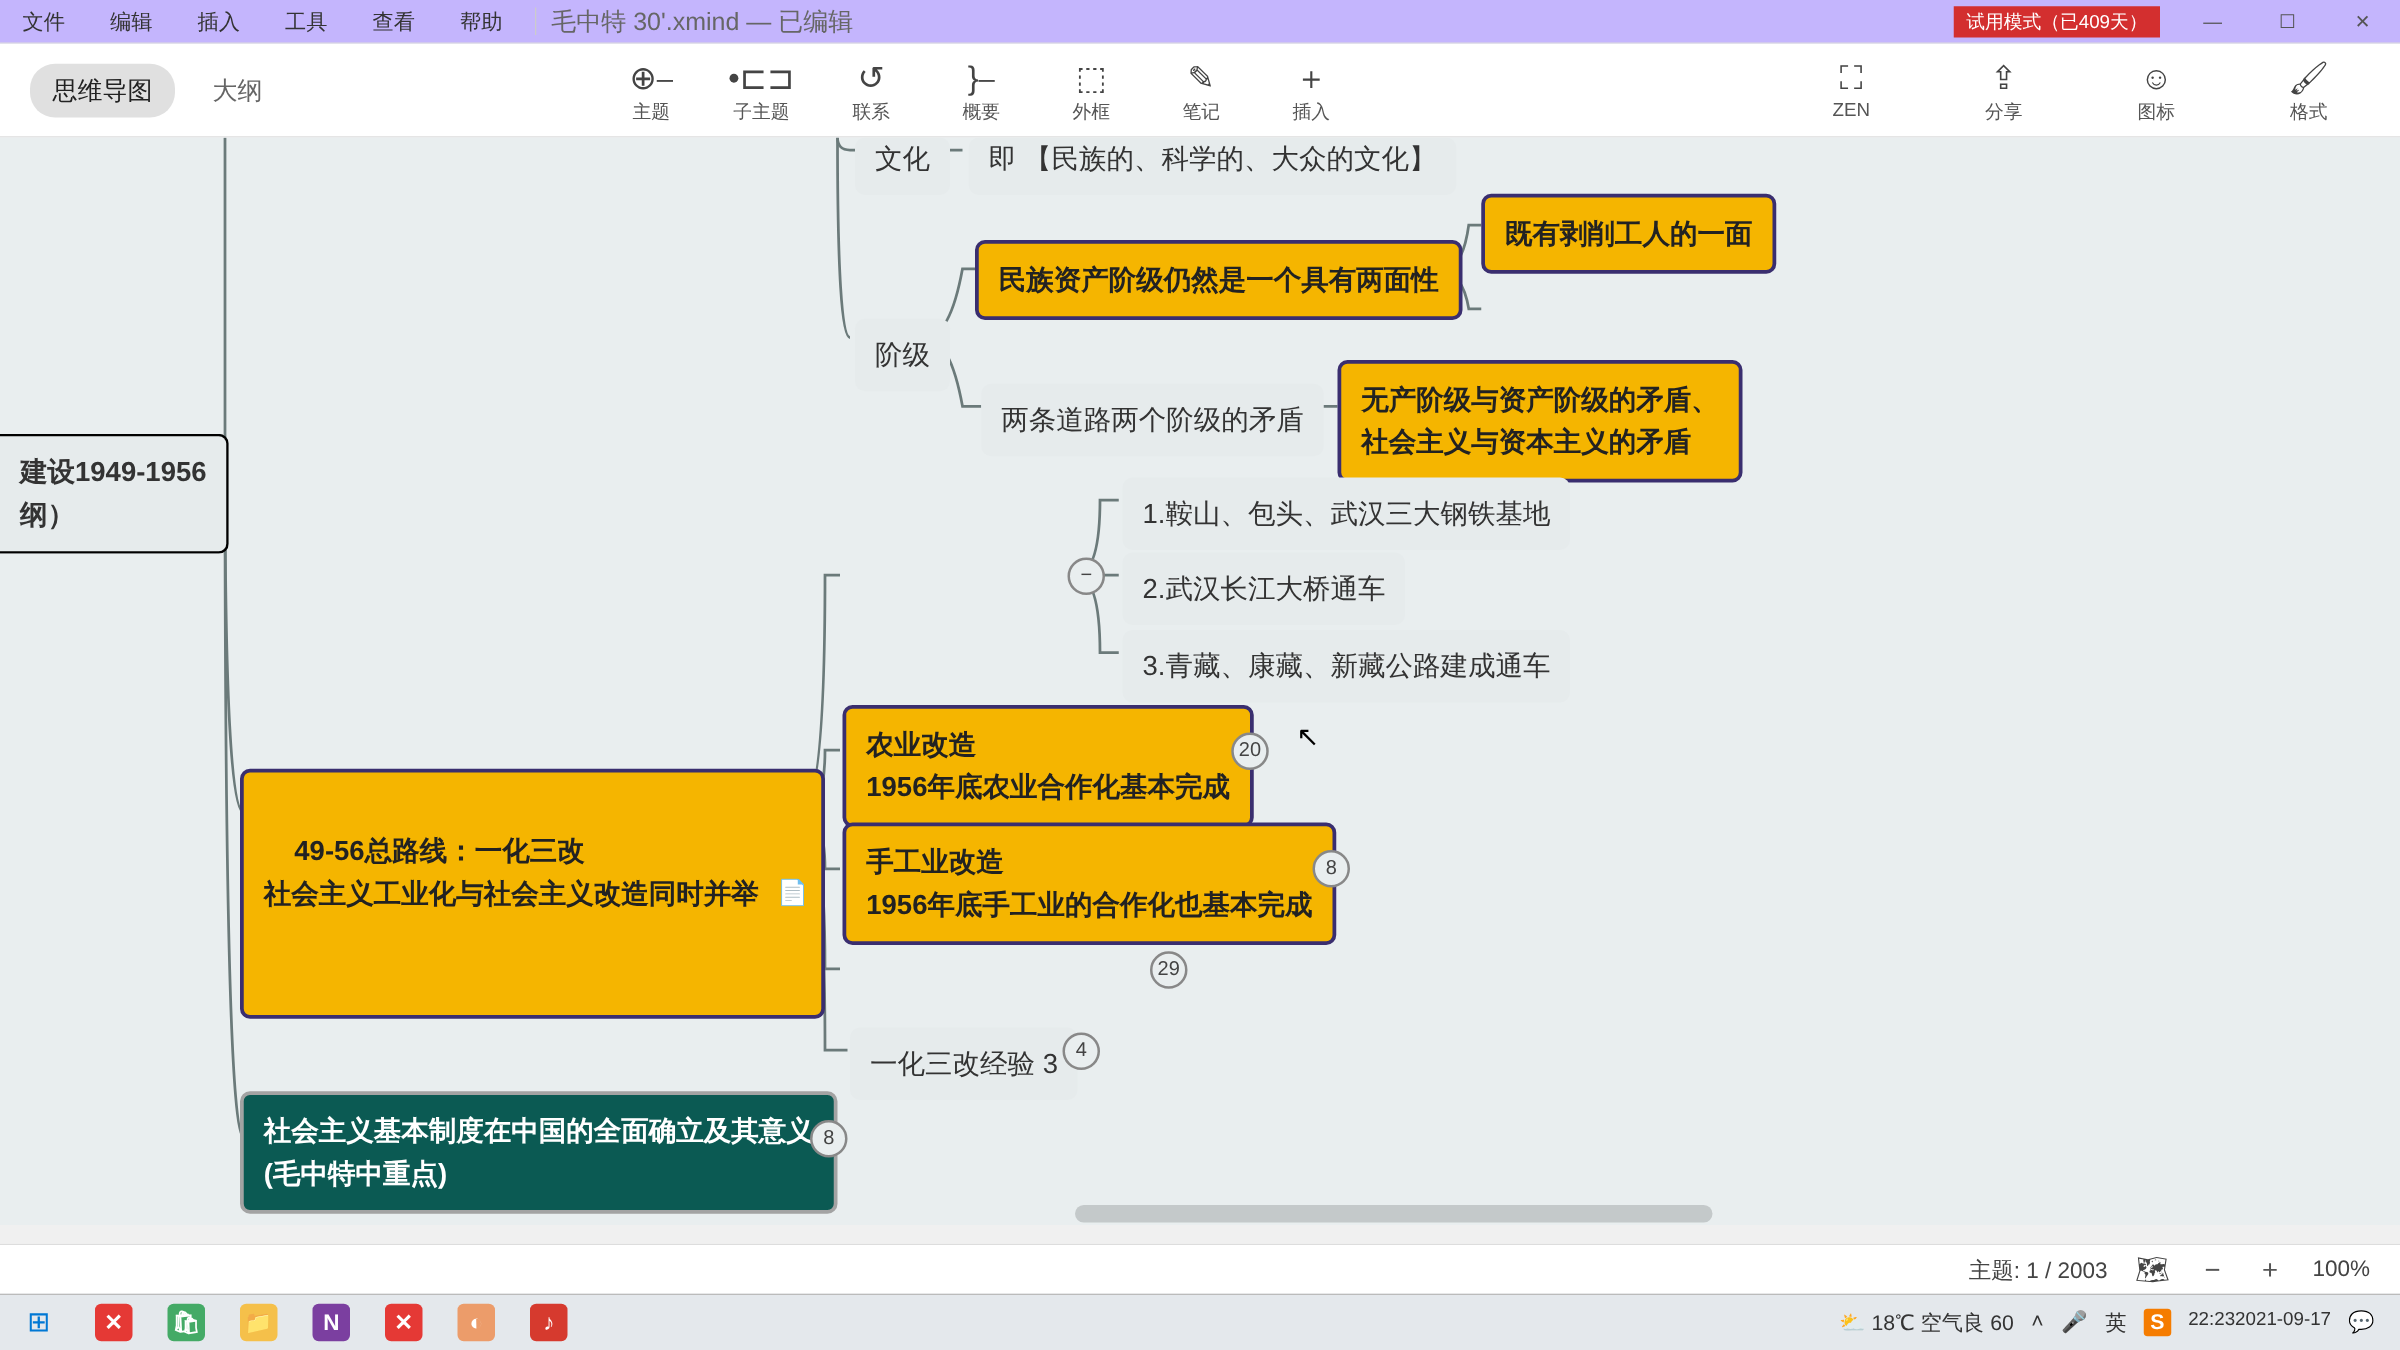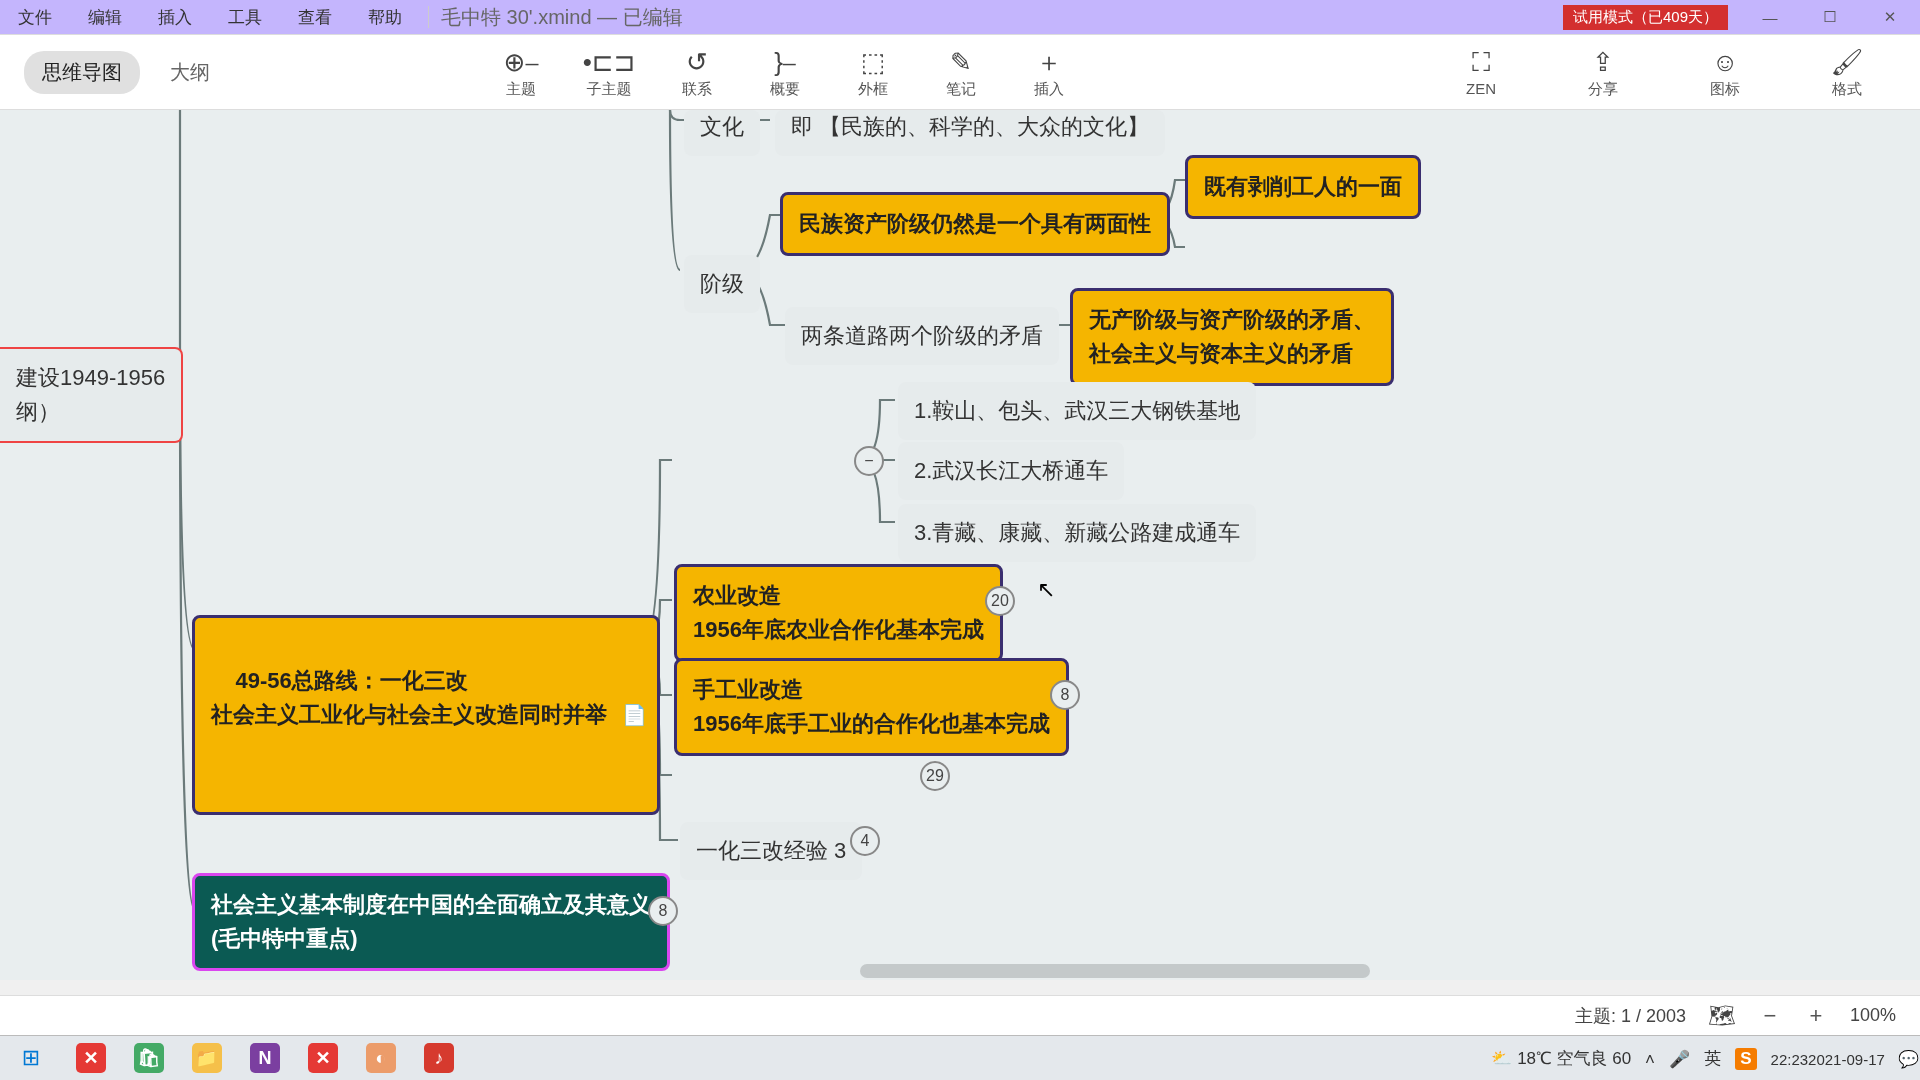--- a/index.html
+++ b/index.html
@@ -16,38 +16,38 @@
 .view-tab{padding:8px 18px;border-radius:20px;font-size:20px;cursor:pointer;color:#666}
 .view-tab.active{background:#e0e0e0;color:#222}
 .tb-group{display:flex;gap:22px}
 .tb-btn{display:flex;flex-direction:column;align-items:center;cursor:pointer;width:66px}
 .tb-icon{font-size:26px;color:#444;height:34px;display:flex;align-items:center;justify-content:center}
 .tb-label{font-size:15px;color:#555}
 .tb-spacer{flex:1}
 .tb-right{display:flex;gap:56px;margin-right:16px}
 .canvas{position:absolute;left:0;top:110px;width:1920px;height:870px;background:#e9eeef;overflow:hidden}
 .node{position:absolute;padding:12px 16px;font-size:22px;line-height:1.55;border-radius:8px;white-space:pre}
-.node-root{background:#e6ebec;border:2px solid #ef4444;color:#333;font-weight:400}
+.node-root{background:#e6ebec;border:2px solid #000000;color:#333;font-weight:700}
 .node-gold{background:#f5b500;border:3px solid #3a2e6f;color:#222;font-weight:600}
 .node-gold.sel{outline:4px solid #3fa9d4;outline-offset:2px}
 .node-plain{background:#e6ebec;color:#333}
-.node-teal{background:#0b5a53;border:3px solid #d946ef;color:#fff;font-weight:600}
+.node-teal{background:#0b5a53;border:3px solid #a3a3a3;color:#fff;font-weight:600}
 .noteicon{position:absolute;right:10px;top:50%;transform:translateY(-50%);font-size:20px;color:#666}
 .badge{position:absolute;width:30px;height:30px;border-radius:50%;border:2px solid #888;background:#e9eeef;display:flex;align-items:center;justify-content:center;font-size:16px;color:#444}
 svg.lines{position:absolute;left:0;top:0;width:1920px;height:870px;pointer-events:none}
 svg.lines path{stroke:#6b7a7a;stroke-width:2.2;fill:none}
 .statusbar{position:absolute;bottom:45px;left:0;width:1920px;height:40px;background:#fff;border-top:1px solid #ddd;display:flex;align-items:center;font-size:18px;color:#444}
 .hscroll{position:absolute;left:860px;bottom:0;width:510px;height:14px;background:#c4c9ca;border-radius:7px}
 .sb-left{margin-left:auto;display:flex;align-items:center;gap:22px;padding-right:24px}
 .zbtn{font-size:22px;cursor:pointer;color:#555;width:24px;text-align:center}
 .taskbar{position:absolute;bottom:0;left:0;width:1920px;height:45px;background:#e4e8ec;border-top:1px solid #bbb;display:flex;align-items:center}
 .start{width:62px;height:100%;display:flex;align-items:center;justify-content:center;font-size:22px;color:#0078d4;cursor:pointer}
 .task{width:58px;height:100%;display:flex;align-items:center;justify-content:center;cursor:pointer;font-size:22px}
 .task .sq{width:30px;height:30px;border-radius:5px;display:flex;align-items:center;justify-content:center;color:#fff;font-weight:bold;font-size:18px}
-.tray{margin-left:auto;display:flex;align-items:flex-end;gap:14px;padding-right:0;font-size:17px;color:#333}
+.tray{margin-left:auto;display:flex;align-items:flex-start;gap:14px;padding-right:20px;font-size:17px;color:#333}
 .clock{display:flex;flex-direction:row;align-items:flex-end;font-size:15px;line-height:1.25}
 .cursor{position:absolute;left:1037px;top:467px;font-size:22px;pointer-events:none;z-index:20}
 </style>
 </head>
 <body>
 
 <div class="titlebar">
   <div class="menu-item">文件</div>
   <div class="menu-item">编辑</div>
   <div class="menu-item">插入</div>

